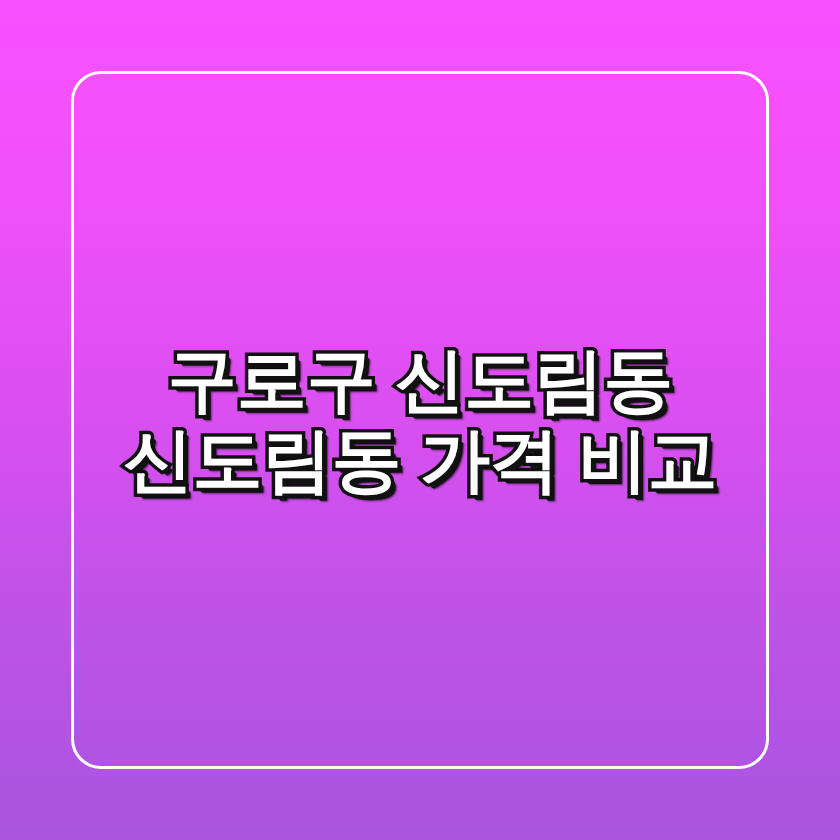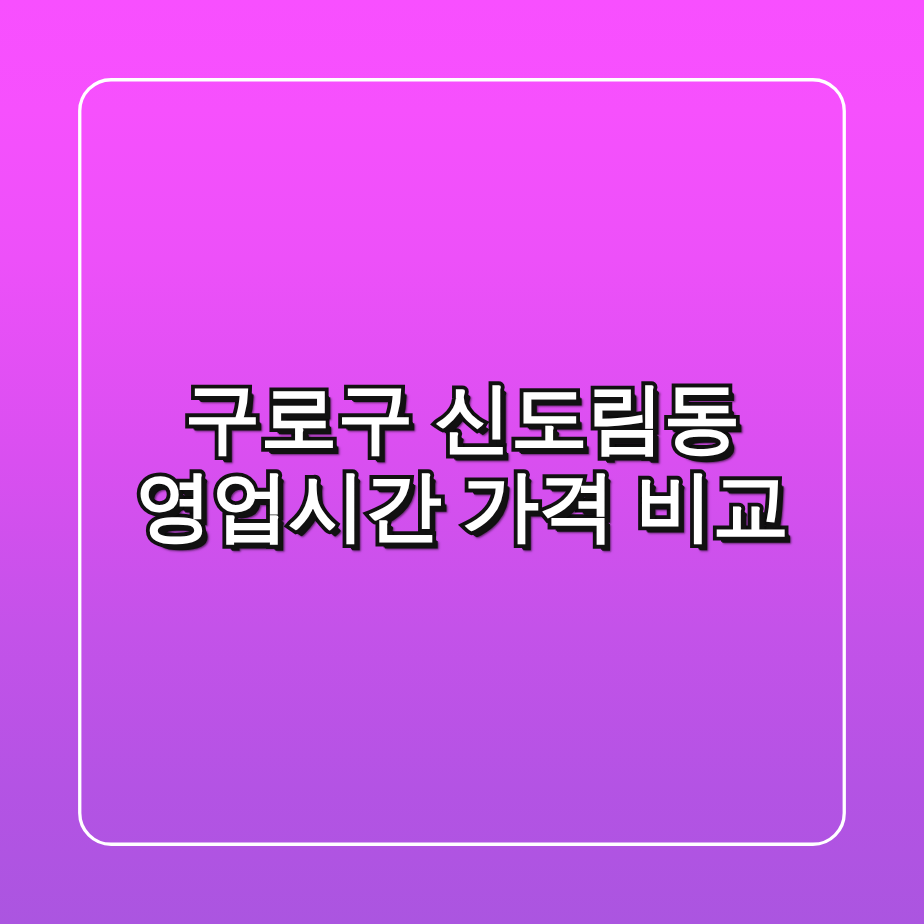--- a/index.html
+++ b/index.html
@@ -92,16 +92,16 @@
 <body>
 
 <div class="thumbnail-canvas">
 
   <div class="bg-gradient"></div>
 
   <div class="inner-frame"></div>
 
   <div class="title-block">
     <span class="title-line line-1">구로구 신도림동</span>
-    <span class="title-line line-3">영업시간 가격 비교</span>
+    <span class="title-line line-3">신도림동 가격 비교</span>
   </div>
 
 </div>
 
 </body></html>

